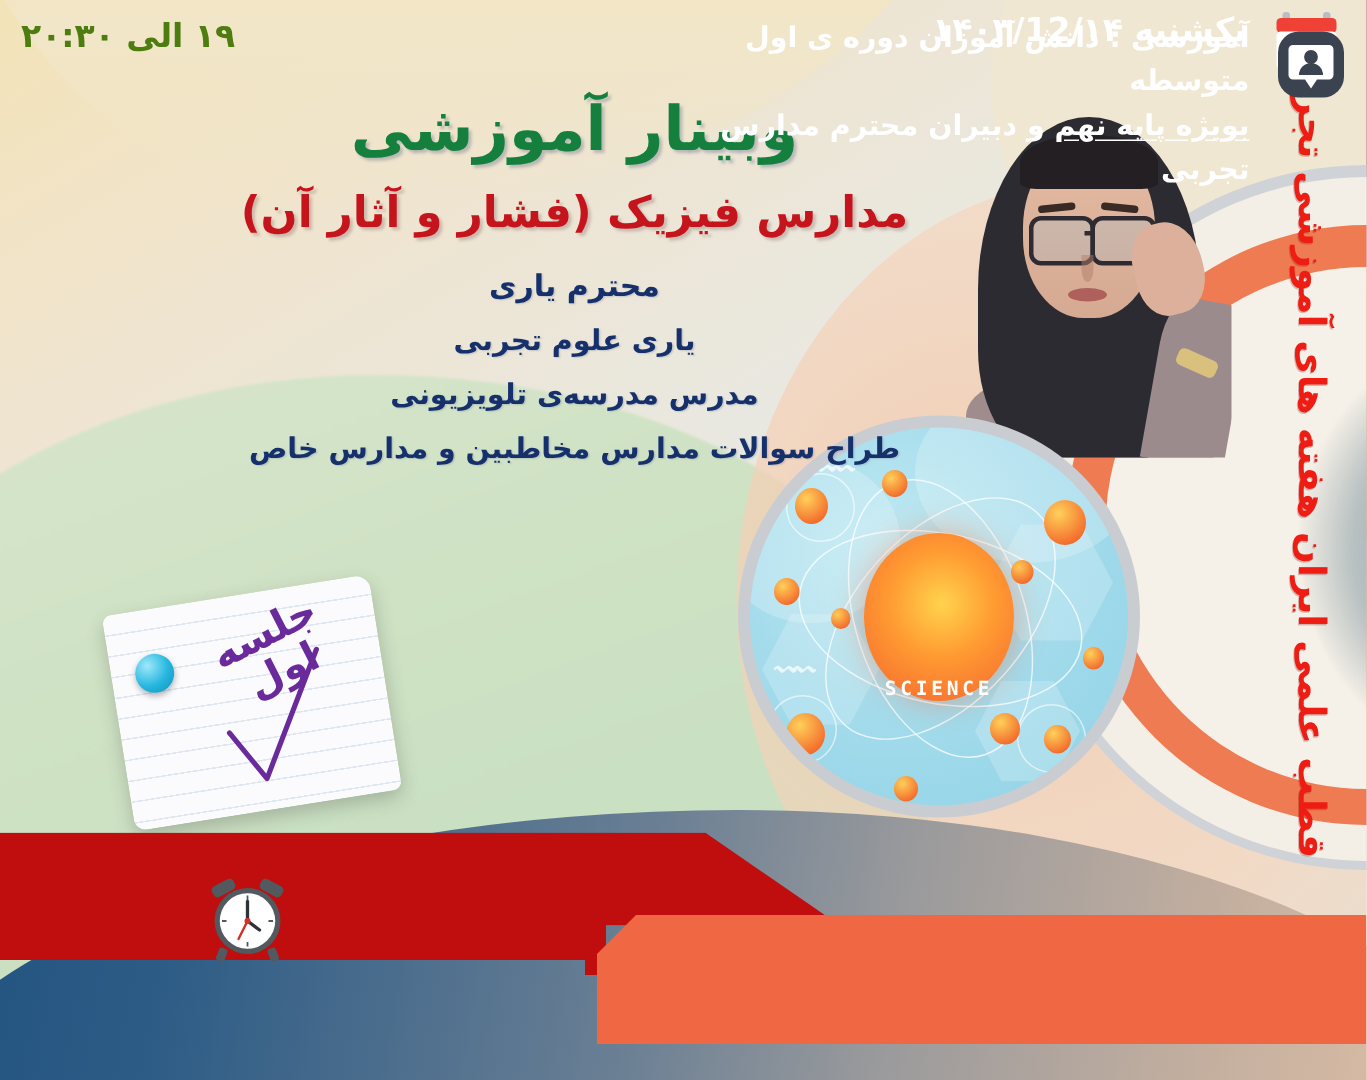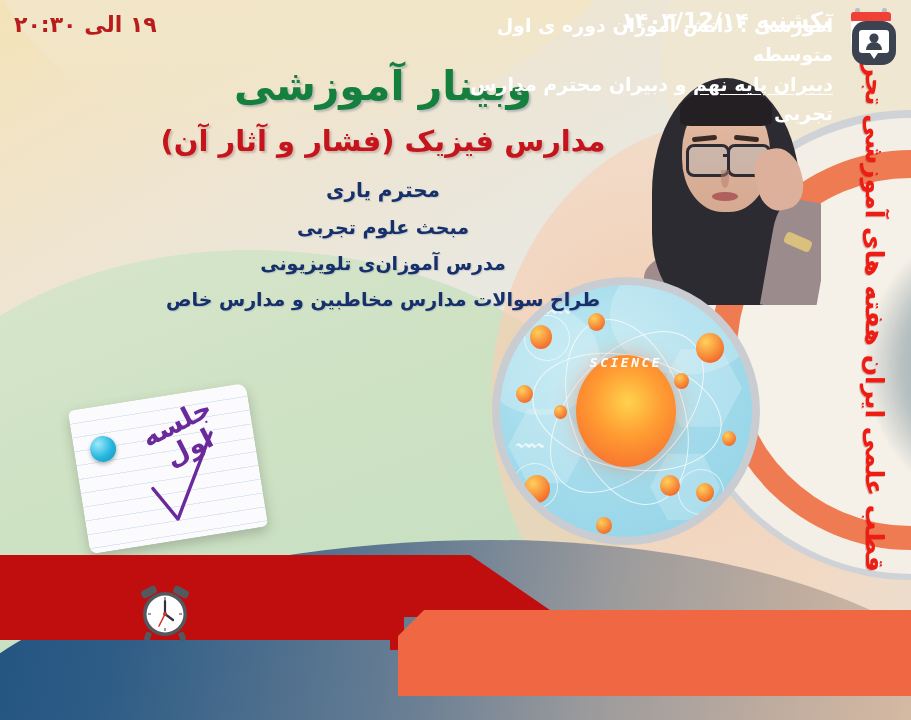--- a/index.html
+++ b/index.html
@@ -90,21 +90,21 @@
   .sci-disc .b2{left:-20px;top:20px;width:120px;height:110px;}
   .orbit{position:absolute;left:50%;top:50%;border:1.6px solid rgba(255,255,255,.75);border-radius:50%;}
   .o1{width:190px;height:112px;margin:-56px 0 0 -95px;transform:rotate(12deg);}
   .o2{width:190px;height:112px;margin:-56px 0 0 -95px;transform:rotate(72deg);}
   .o3{width:190px;height:112px;margin:-56px 0 0 -95px;transform:rotate(132deg);}
   .nucleus{
     position:absolute;left:50%;top:50%;width:100px;height:112px;margin:-56px 0 0 -50px;
     border-radius:50%;
     background:radial-gradient(circle at 52% 42%,#ffd34d 0%,#ff9b32 42%,#f4622e 100%);
     box-shadow:0 0 22px rgba(244,98,46,.45);
-    display:flex;align-items:flex-start;justify-content:center;font-style:italic;
+    display:flex;align-items:flex-end;justify-content:center;
   }
   .nucleus span{
     color:#fff;font-size:13px;letter-spacing:2.5px;font-weight:700;
     font-family:"DejaVu Sans Mono","Liberation Mono",monospace;direction:ltr;
   }
   .dot{position:absolute;border-radius:50%;background:radial-gradient(circle at 35% 30%,#ffd05a,#f4742f 70%,#e8552a);}
   .d1{left:30px;top:40px;width:22px;height:24px;}
   .d2{left:88px;top:28px;width:17px;height:18px;}
   .d3{left:196px;top:48px;width:28px;height:30px;}
   .d4{left:174px;top:88px;width:15px;height:16px;}
@@ -188,21 +188,21 @@
     position:absolute;right:80px;top:8px;
     color:#fff;font-size:22px;font-weight:700;direction:rtl;white-space:nowrap;
   }
   .cal-icon{
     position:absolute;right:17px;top:5px;width:46px;height:46px;
   }
   .time-banner{
     position:absolute;left:0;top:584px;width:400px;height:56px;background:#c00d0d;
   }
   .time-line{
-    position:absolute;left:14px;top:12px;color:#b91c1c;font-size:22px;font-weight:700;direction:rtl;white-space:nowrap;
+    position:absolute;left:14px;top:12px;color:#4d7c0f;font-size:22px;font-weight:700;direction:rtl;white-space:nowrap;
   }
   .clock-icon{position:absolute;left:135px;top:582px;width:60px;height:62px;}
 
   
   .aud-box{
     position:absolute;left:398px;top:610px;width:513px;height:86px;
     background:#ef6843;
     clip-path:polygon(26px 0,513px 0,513px 86px,0 86px,0 26px);
   }
   .aud-text{
@@ -283,22 +283,22 @@
       <div class="nucleus">
         <span>SCIENCE</span>
       </div>
     </div>
   </div>
 
   <div class="headline">
     <div class="h-main">وبینار آموزشی</div>
     <div class="h-sub">مدارس فیزیک (فشار و آثار آن)</div>
     <div class="speaker">محترم یاری</div>
-    <div class="role">مبحث علوم تجربی</div>
-    <div class="role2">مدرس آموزان‌ی تلویزیونی</div>
+    <div class="role">یاری علوم تجربی</div>
+    <div class="role2">مدرس مدرسه‌ی تلویزیونی</div>
     <div class="role3">طراح سوالات مدارس مخاطبین و مدارس خاص</div>
   </div>
 
   <div class="vert-text">
     <span>قطب علمی ایران هفته های آموزشی تجربه</span>
   </div>
 
   <div class="notepad">
     <div class="sheet"></div>
     <div class="pin"></div>
@@ -345,21 +345,21 @@
     <line x1="30" y1="32" x2="24" y2="44" stroke="#d3302a" stroke-width="1.6" stroke-linecap="round"></line>
     <circle cx="30" cy="32" r="2" fill="#d3302a"></circle>
     <rect x="10" y="50" width="6" height="9" rx="2" fill="#52595f" transform="rotate(20 13 54)"></rect>
     <rect x="44" y="50" width="6" height="9" rx="2" fill="#52595f" transform="rotate(-20 47 54)"></rect>
   </svg>
 
   <div class="red-tab"></div>
   <div class="aud-box"></div>
   <div class="aud-text">
     <div>آموزشی : دانش آموزان دوره ی اول متوسطه</div>
-    <div><u>دبیران پایه نهم</u><span> و دبیران محترم مدارس تجربی</span></div>
+    <div><u>بویژه پایه نهم</u><span> و دبیران محترم مدارس تجربی</span></div>
   </div>
   <svg class="aud-icon" viewBox="0 0 46 46">
     <rect x="1" y="1" width="44" height="44" rx="14" fill="#3b4250"></rect>
     <path d="M11 10 h24 a3 3 0 0 1 3 3 v17 a3 3 0 0 1 -3 3 h-8 l-4 6 -4 -6 h-8 a3 3 0 0 1 -3 -3 v-17 a3 3 0 0 1 3 -3 z" fill="#ffffff"></path>
     <circle cx="23" cy="18" r="4.6" fill="#3b4250"></circle>
     <path d="M15 30 a8 8 0 0 1 16 0 z" fill="#3b4250"></path>
   </svg>
 
 </div>
 

